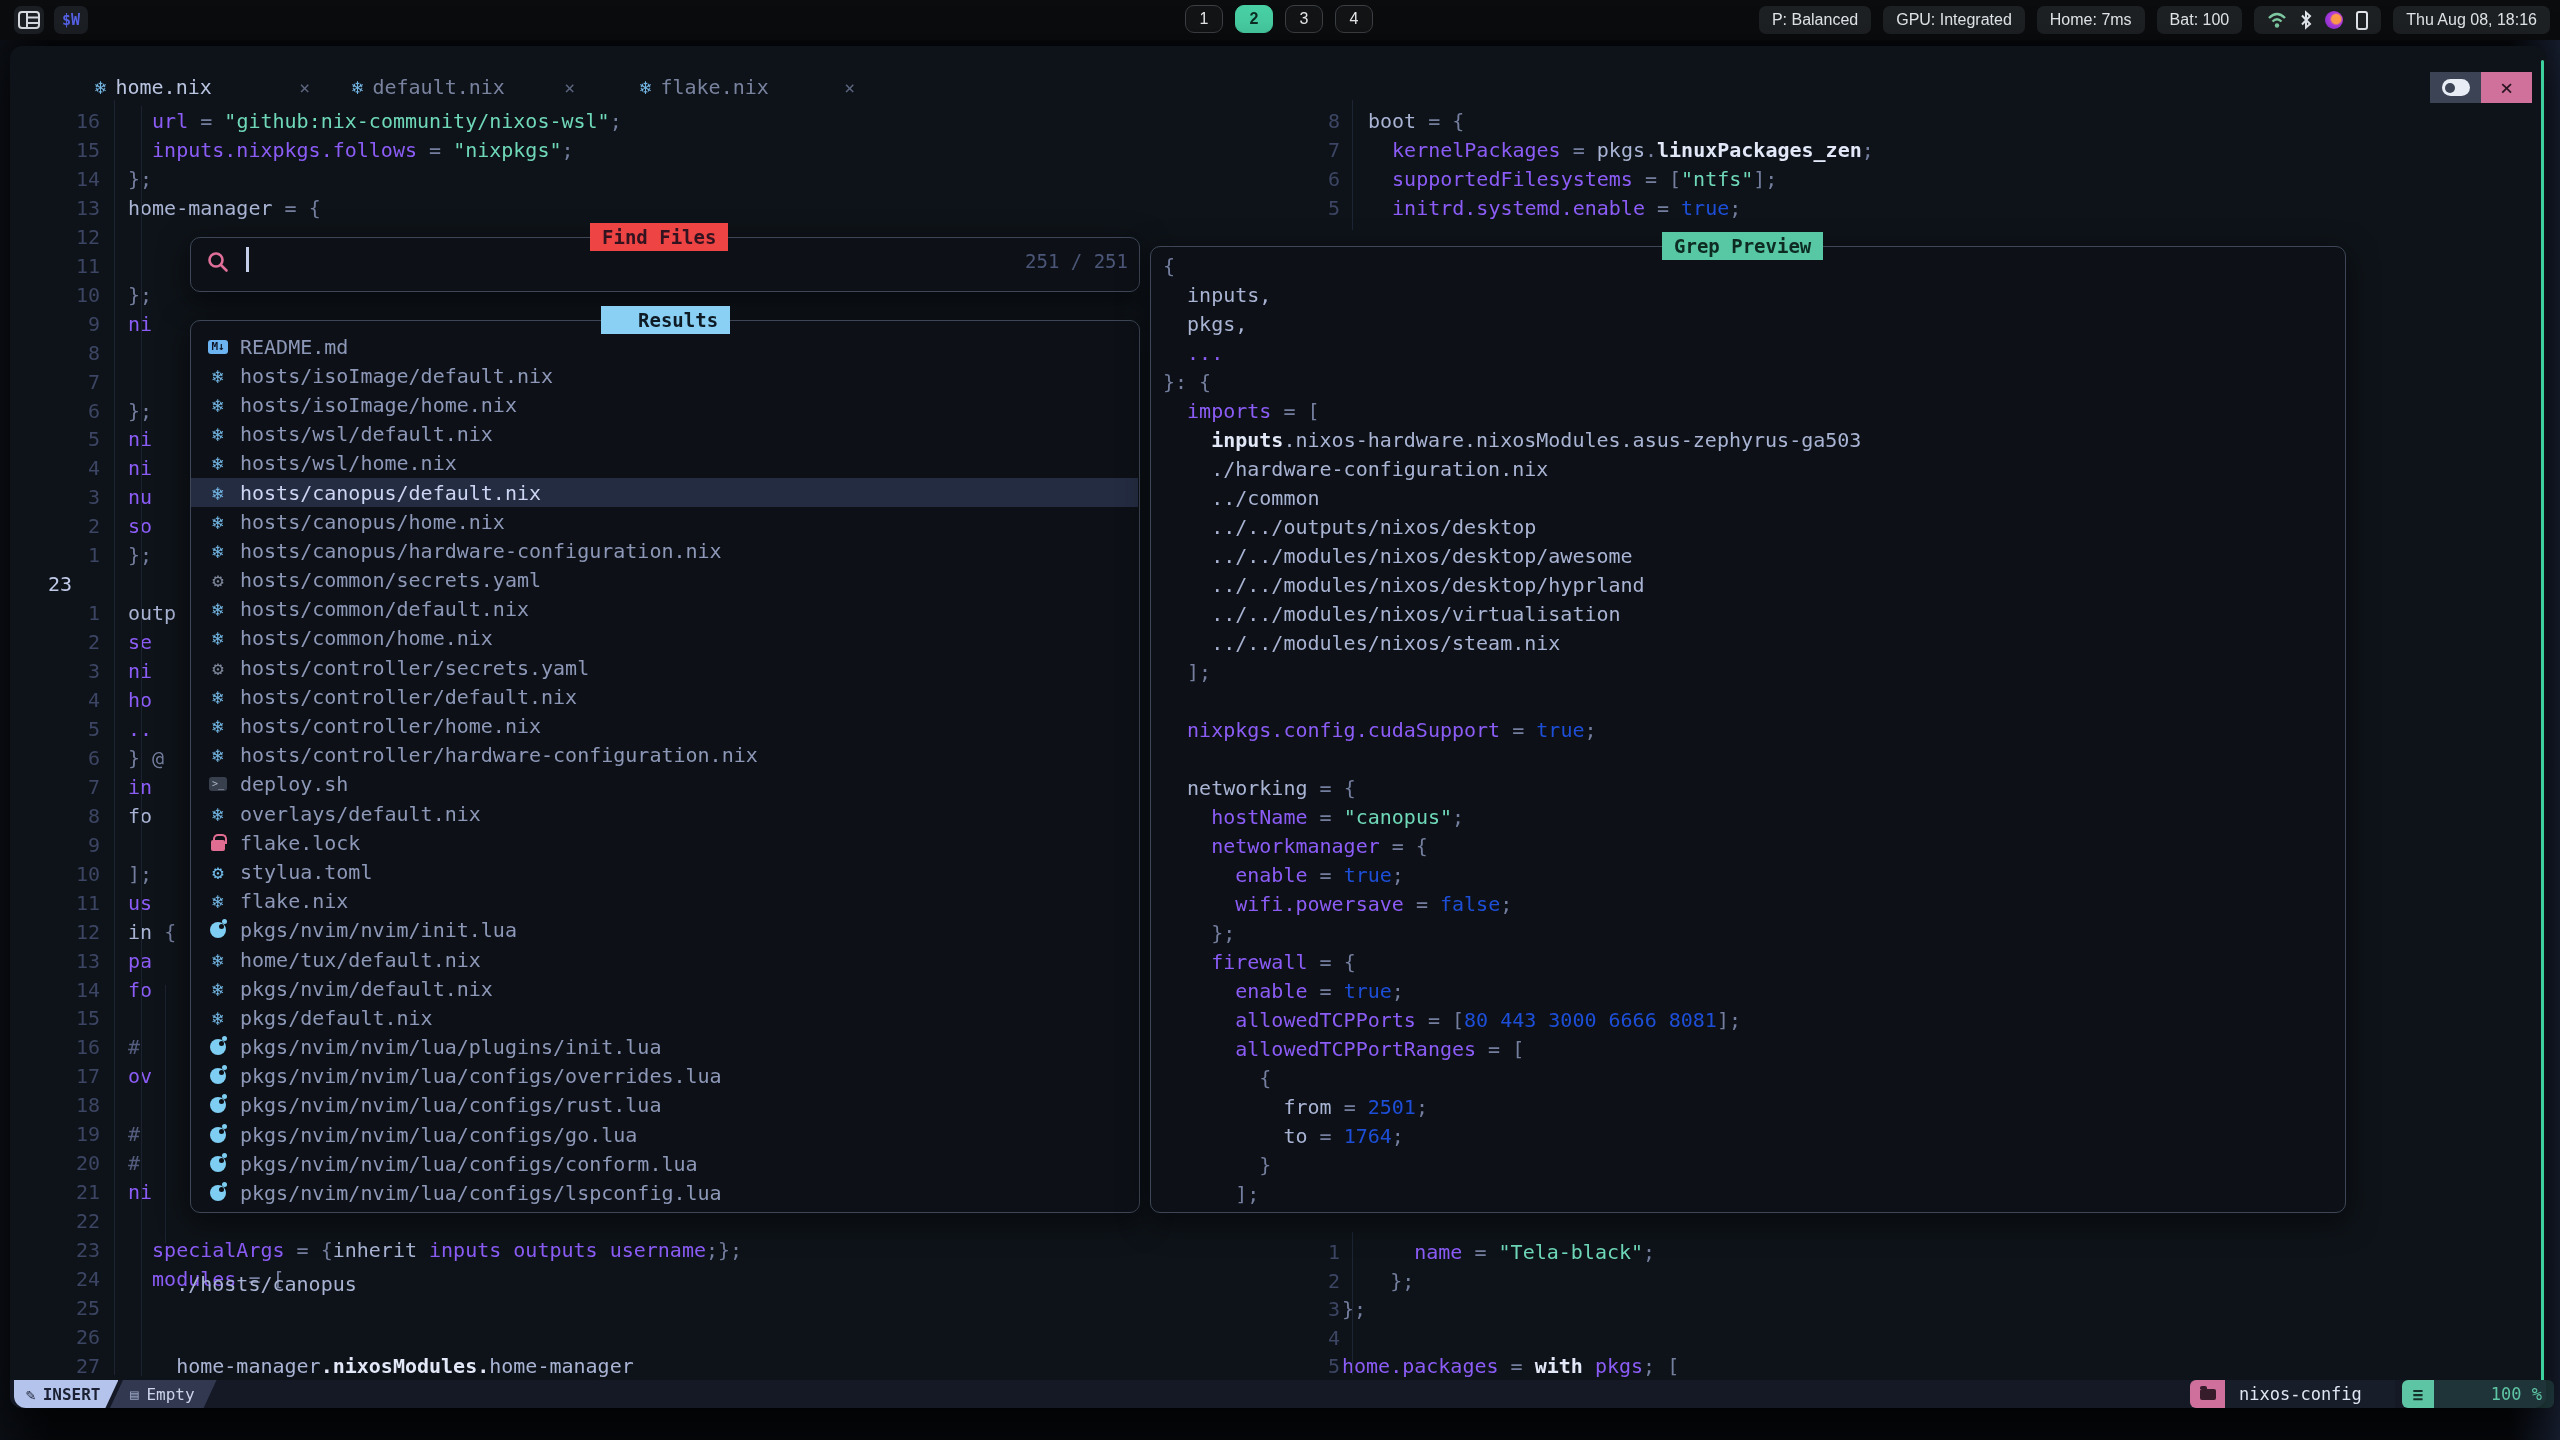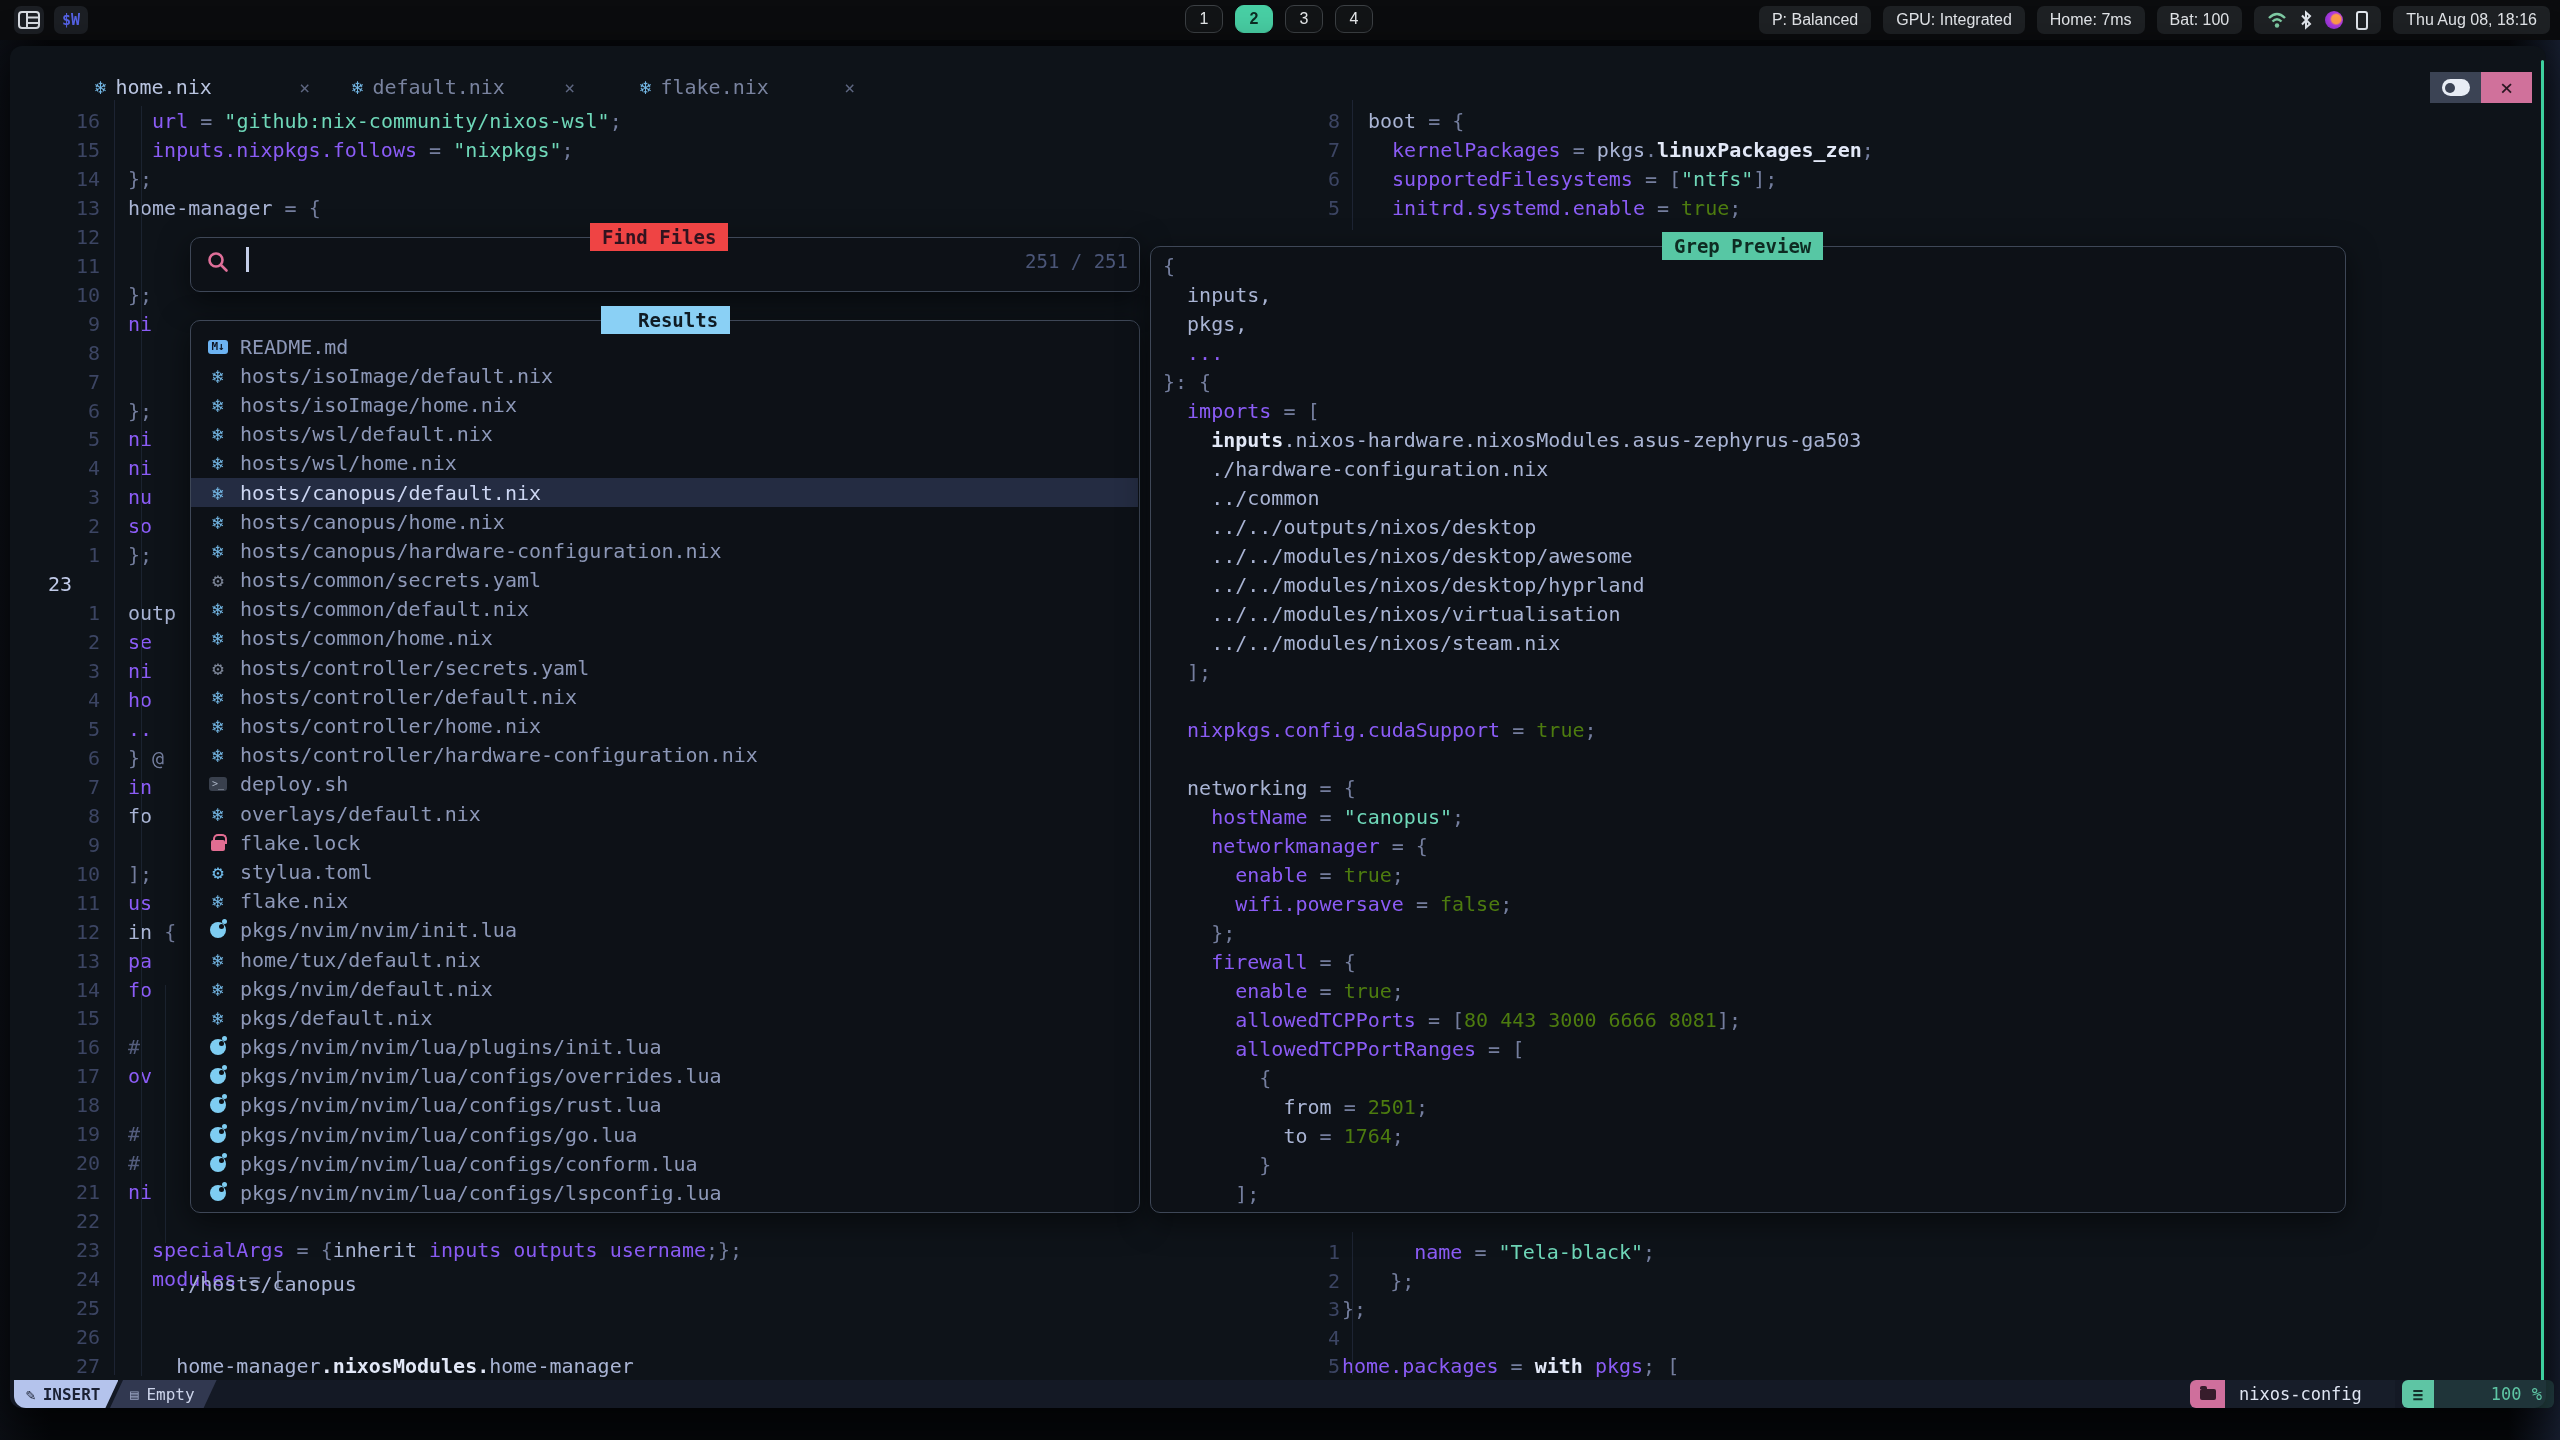--- a/index.html
+++ b/index.html
@@ -38,21 +38,21 @@
   .togglepill { width:28px; height:17px; background:#e8edf5; border-radius:9px; position:relative; }
   .togglepill::after { content:""; position:absolute; left:3px; top:3.5px; width:10px; height:10px; border-radius:50%; background:#3b4354; }
 
   
   .lnum { position:absolute; width:60px; text-align:right; color:#3c4563; font-size:20px; line-height:29px; }
   .lnum.cur { text-align:left; color:#c0cae8; }
   .codeline { position:absolute; font-size:20px; line-height:29px; white-space:pre; }
   .c-b  { color:#8b5cf6; }
   .c-s  { color:#6fd8b9; }
   .c-p  { color:#747e9e; }
-  .c-k  { color:#4d7c0f; }
+  .c-k  { color:#1d4ed8; }
   .c-w  { color:#e2e8f7; font-weight:bold; }
   .c-fg { color:#a9b4d4; }
   .c-c  { color:#545d7e; }
   .gsep { position:absolute; width:1px; background:#1d2433; }
   .iguide { position:absolute; width:1px; background:#1b2330; }
 
   
   .pbox { position:absolute; background:#0d1117; border:1.5px solid #3e4757; border-radius:10px; box-shadow:0 8px 30px rgba(0,0,0,.5); }
   .badge { position:absolute; height:28px; display:flex; align-items:center; padding:0 12px; font-size:19px; font-weight:bold; z-index:5; }
   #ff-badge { background:#ef4444; color:#32131f; }

